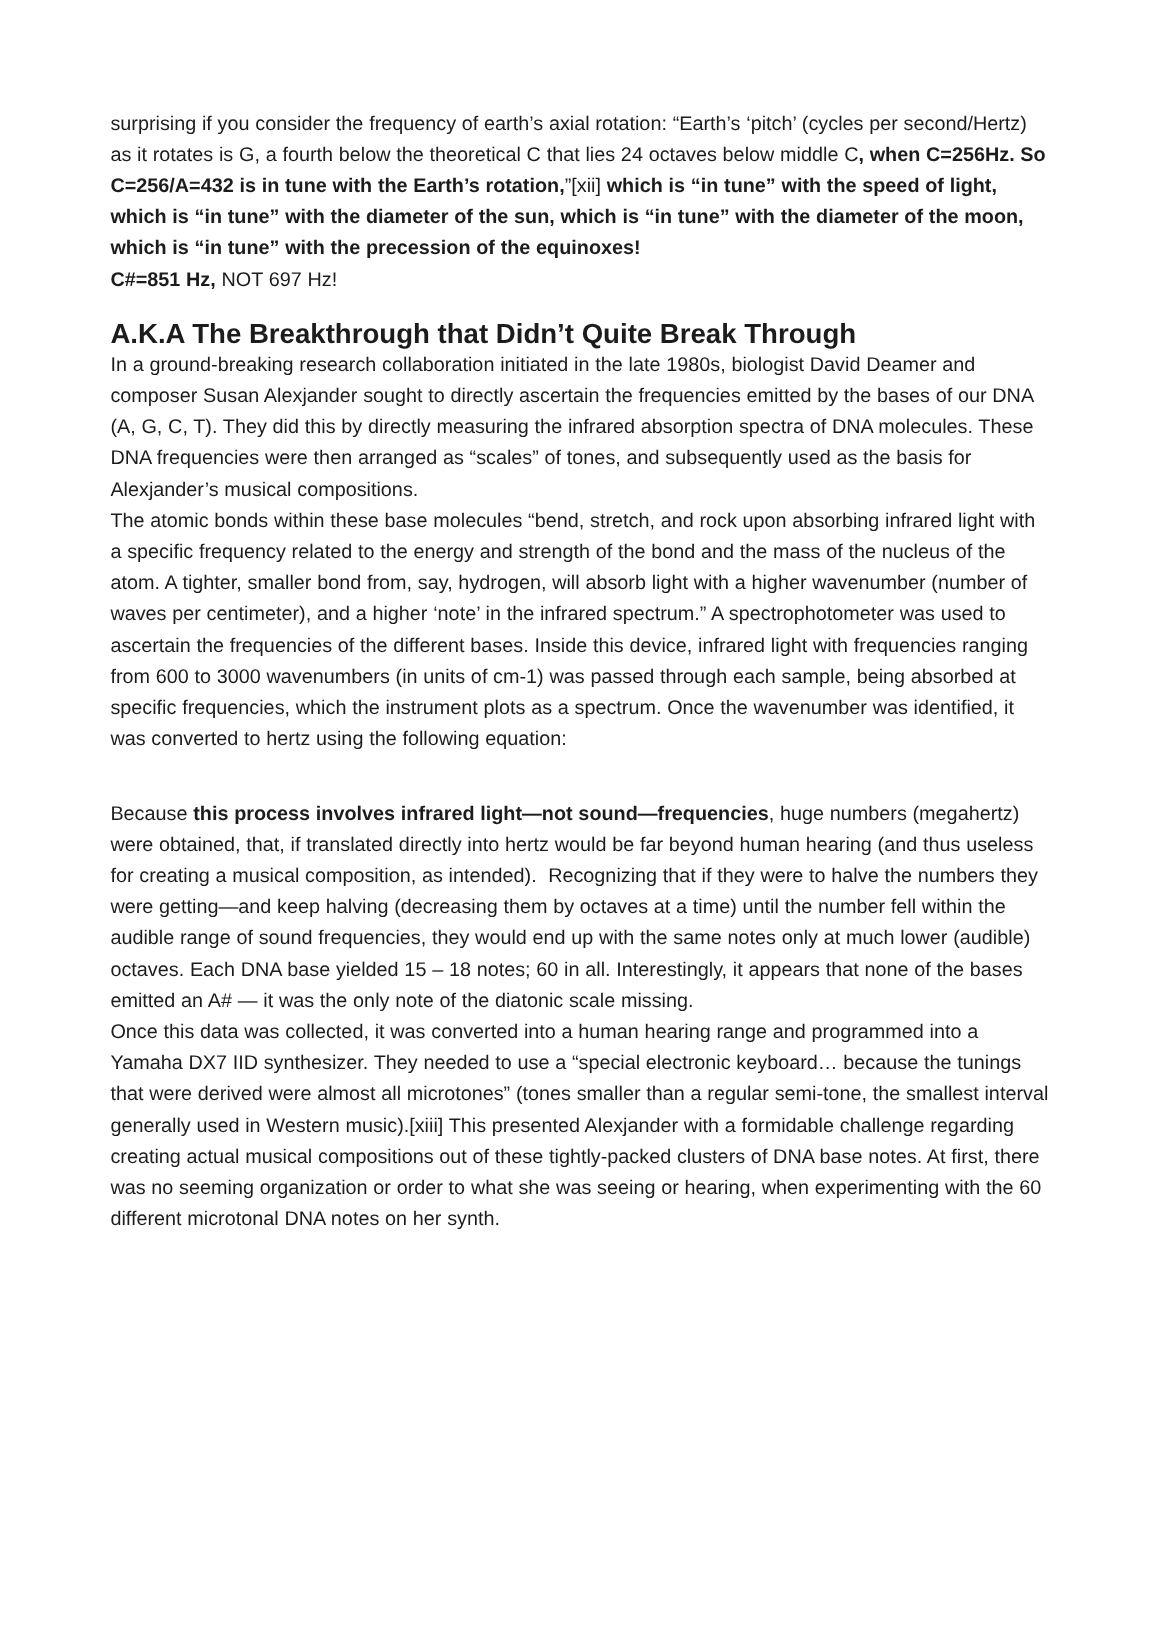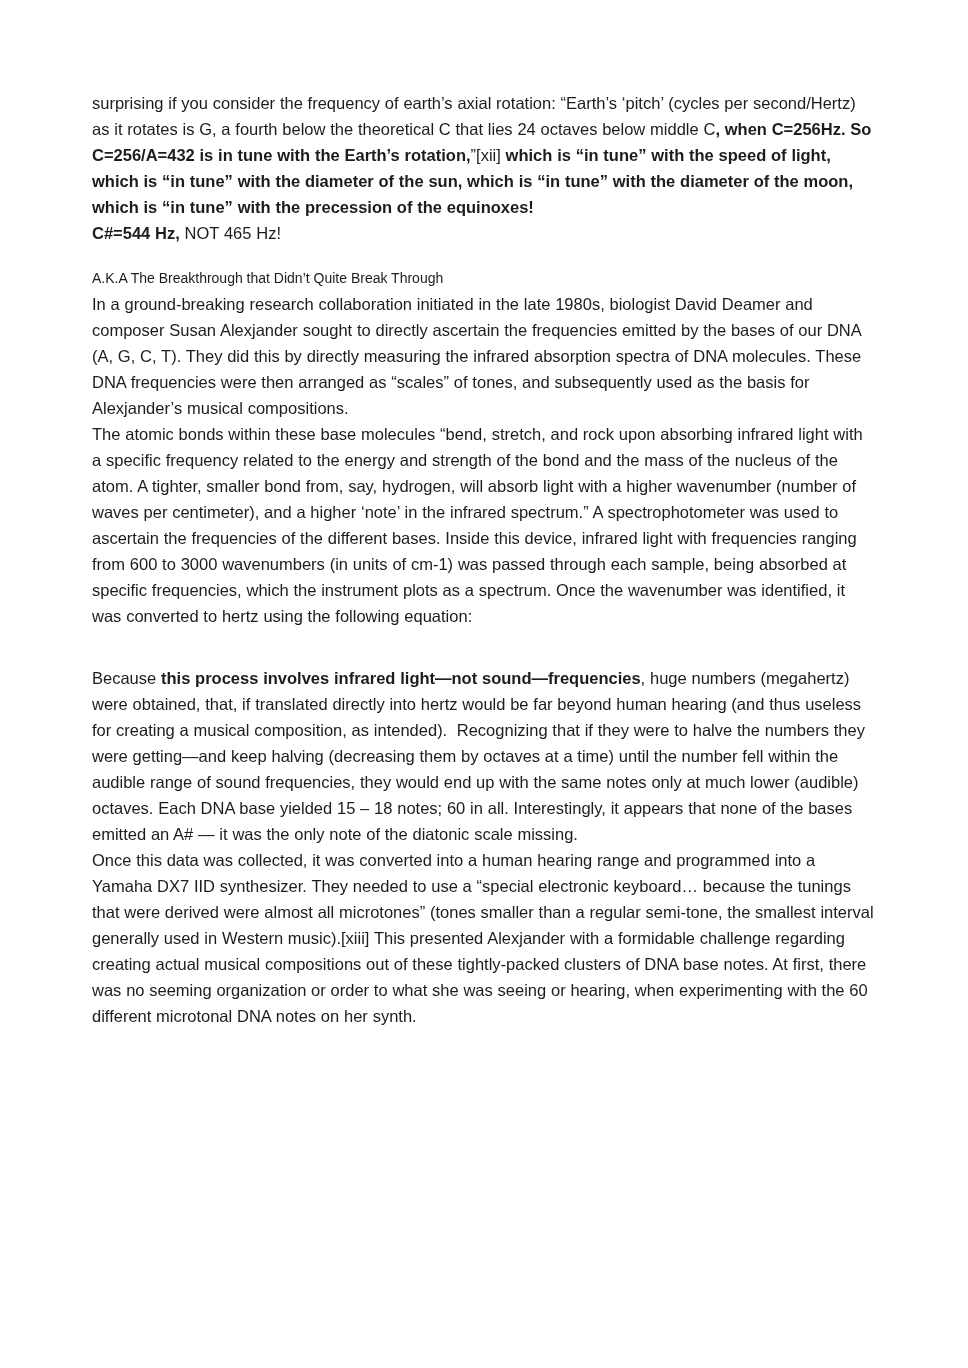--- a/index.html
+++ b/index.html
@@ -26,38 +26,38 @@
     font-size: 16.5px;
     line-height: 26px;
     white-space: pre-wrap;
     word-spacing: 0.2px;
   }
   .b {
     font-weight: 700;
   }
   .heading {
     margin: 19px 0 0 0;
-    font-size: 14px;
+    font-size: 23px;
     line-height: 26px;
-    font-weight: 400;
+    font-weight: 700;
     white-space: pre-wrap;
   }
   .spaced {
     margin-top: 36px;
   }
 </style>
 </head>
 <body>
 
 <main class="page">
 
   <p class="para"><span>surprising if you consider the frequency of earth’s axial rotation: “Earth’s ‘pitch’ (cycles per second/Hertz) as it rotates is G, a fourth below the theoretical C that lies 24 octaves below middle C</span><span class="b">, when C=256Hz. So C=256/A=432 is in tune with the Earth’s rotation,</span><span>”[xii] </span><span class="b">which is “in tune” with the speed of light, which is “in tune” with the diameter of the sun, which is “in tune” with the diameter of the moon, which is “in tune” with the precession of the equinoxes!</span></p>
 
 
-  <p class="para"><span class="b">C#=544 Hz,</span><span> NOT 465 Hz!</span></p>
+  <p class="para"><span class="b">C#=851 Hz,</span><span> NOT 697 Hz!</span></p>
 
   <h2 class="heading">A.K.A The Breakthrough that Didn’t Quite Break Through</h2>
 
   <p class="para"><span>In a ground-breaking research collaboration initiated in the late 1980s, biologist David Deamer and composer Susan Alexjander sought to directly ascertain the frequencies emitted by the bases of our DNA (A, G, C, T). They did this by directly measuring the infrared absorption spectra of DNA molecules. These DNA frequencies were then arranged as “scales” of tones, and subsequently used as the basis for Alexjander’s musical compositions.</span></p>
 
   <p class="para"><span>The atomic bonds within these base molecules “bend, stretch, and rock upon absorbing infrared light with a specific frequency related to the energy and strength of the bond and the mass of the nucleus of the atom. A tighter, smaller bond from, say, hydrogen, will absorb light with a higher wavenumber (number of waves per centimeter), and a higher ‘note’ in the infrared spectrum.” A spectrophotometer was used to ascertain the frequencies of the different bases. Inside this device, infrared light with frequencies ranging from 600 to 3000 wavenumbers (in units of cm-1) was passed through each sample, being absorbed at specific frequencies, which the instrument plots as a spectrum. Once the wavenumber was identified, it was converted to hertz using the following equation:</span></p>
 
 
   <p class="para spaced"><span>Because </span><span class="b">this process involves infrared light—not sound—frequencies</span><span>, huge numbers (megahertz) were obtained, that, if translated directly into hertz would be far beyond human hearing (and thus useless for creating a musical composition, as intended).  Recognizing that if they were to halve the numbers they were getting—and keep halving (decreasing them by octaves at a time) until the number fell within the audible range of sound frequencies, they would end up with the same notes only at much lower (audible) octaves. Each DNA base yielded 15 – 18 notes; 60 in all. Interestingly, it appears that none of the bases emitted an A# — it was the only note of the diatonic scale missing.</span></p>
 

